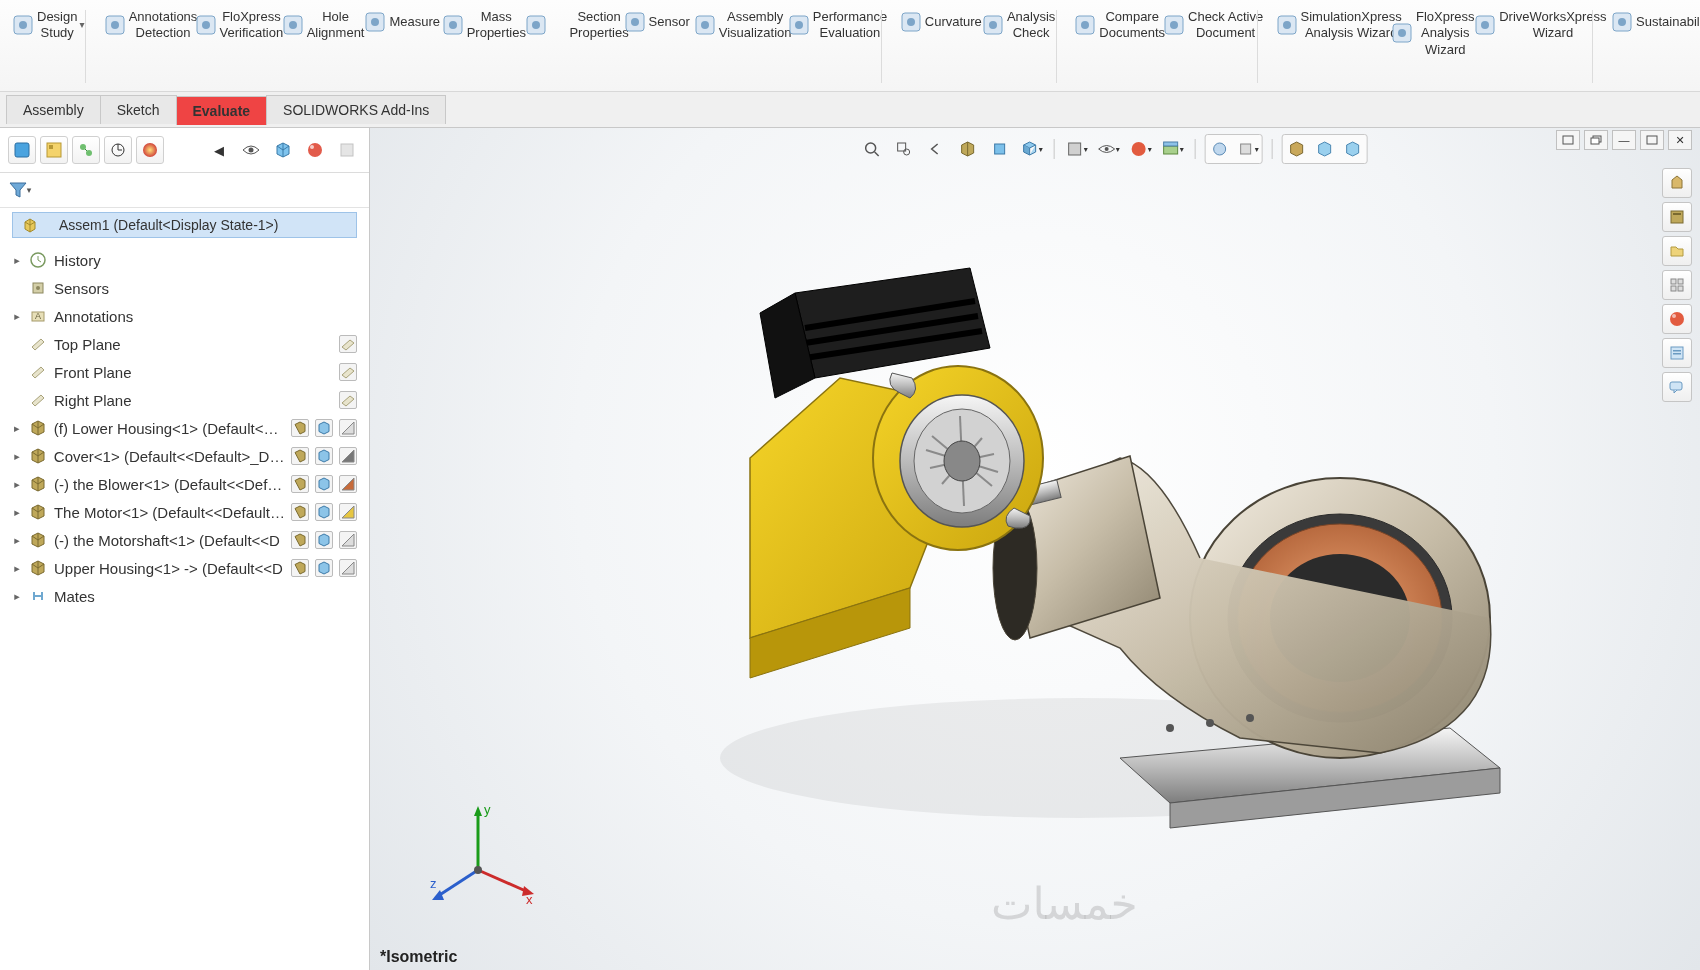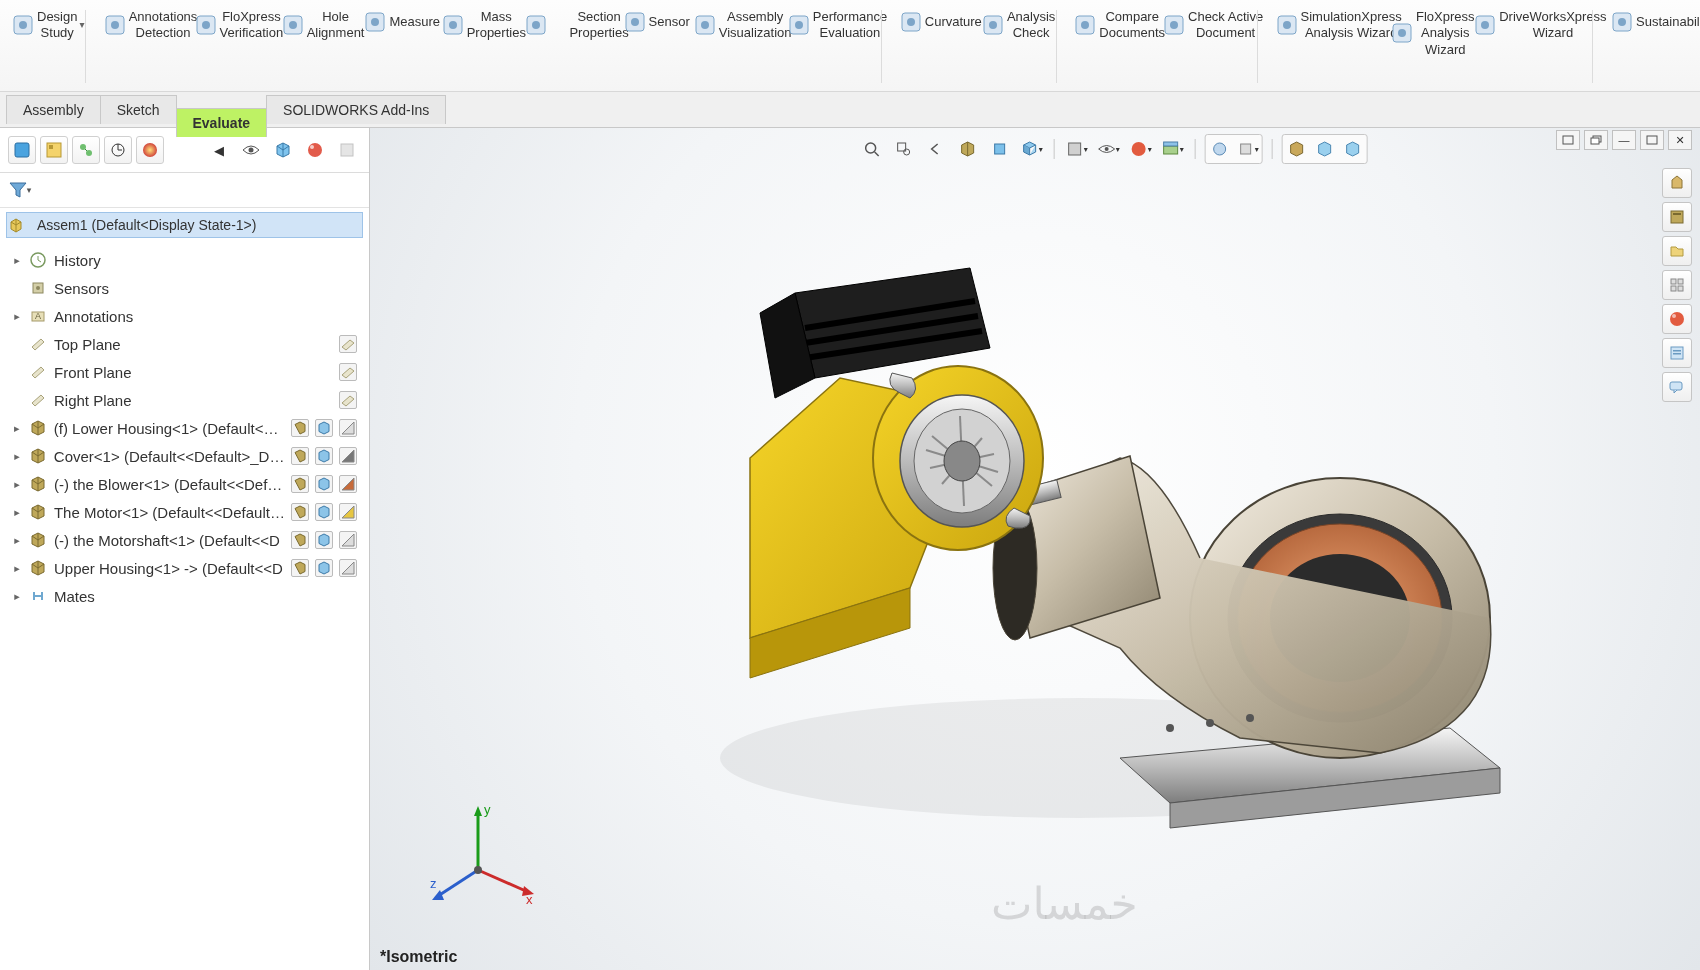--- a/index.html
+++ b/index.html
@@ -7,37 +7,37 @@
 
   
   .ribbon { display: flex; align-items: flex-start; gap: 4px; padding: 6px 4px 4px 4px; background: linear-gradient(#fdfdfd,#f5f5f5); border-bottom: 1px solid #d8d8d8; height: 92px; }
   .ribbon-btn { display: flex; flex-direction: row; align-items: center; justify-content: flex-start; padding: 2px 6px; min-width: 60px; cursor: pointer; border: 1px solid transparent; border-radius: 3px; text-align: center; font-size: 13px; line-height: 1.25; gap: 2px; }
   .ribbon-ico { width: 26px; height: 26px; display:flex; align-items:center; justify-content:center; }
   .ribbon-sep { width: 1px; align-self: stretch; background: #dcdcdc; margin: 4px 6px; }
 
   
   .tabrow { display: flex; align-items: center; background: #f0f0f0; border-bottom: 1px solid #c8c8c8; height: 36px; padding-left: 6px; gap: 0; }
   .tab { padding: 6px 16px; font-size: 14px; color: #333; background: #e8e8e8; border: 1px solid #c8c8c8; border-bottom: none; margin-right: -1px; cursor: pointer; }
-  .tab.active { background: #bef264; font-weight: 600; position: relative; top: 13px; }
+  .tab.active { background: #ef4444; font-weight: 600; position: relative; top: 1px; }
 
   
   .main { display: flex; height: calc(970px - 92px - 36px); }
   .sidebar { width: 370px; background: #fff; border-right: 1px solid #c8c8c8; display: flex; flex-direction: column; }
   .viewport { flex: 1; position: relative; background: radial-gradient(circle at 50% 40%, #ffffff 0%, #f3f5f7 55%, #e2e6ea 100%); overflow: hidden; }
 
   
   .side-icons { display: flex; align-items: center; gap: 6px; padding: 8px 8px; border-bottom: 1px solid #dcdcdc; flex-wrap: wrap; }
   .side-icons .grp { display:flex; gap:4px; align-items:center;}
   .ico-btn { width: 28px; height: 28px; border: 1px solid #d0d0d0; border-radius: 3px; background: linear-gradient(#fff,#f2f2f2); display:flex; align-items:center; justify-content:center; cursor:pointer; }
   .ico-btn.plain { border:none; background:none; }
   .funnel-row { padding: 6px 8px; border-bottom: 1px solid #e3e3e3; }
   .funnel { width: 24px; height: 22px; display:flex; align-items:center; justify-content:center; }
 
   
-  .assem-title { margin: 4px 6px; padding: 3px 0; background: #d1e4f7; border: 1px solid #9ec3e8; font-size: 14px; display:flex; align-items:center; gap:12px;}
+  .assem-title { margin: 4px 12px; padding: 3px 8px; background: #d1e4f7; border: 1px solid #9ec3e8; font-size: 14px; display:flex; align-items:center; gap:20px;}
   .tree { padding: 4px 4px 4px 10px; font-size: 15px; }
   .tree .node { display:flex; align-items:center; gap:6px; padding: 4px 2px; white-space: nowrap; overflow: hidden; }
   .tree .caret { width: 10px; color:#666; font-size:11px; display:inline-block; text-align:center;}
   .tree .tico { width:20px; height:20px; display:flex; align-items:center; justify-content:center; flex-shrink:0;}
   .tree .lbl { overflow:hidden; text-overflow:ellipsis; }
   .node .trail { margin-left:auto; display:flex; gap:6px; padding-right:6px;}
   .trail .sq { width:18px; height:18px; border:1px solid #bbb; background:#f4f4f4; border-radius:2px; display:flex; align-items:center; justify-content:center;}
   .indent { padding-left: 18px; }
 
   

